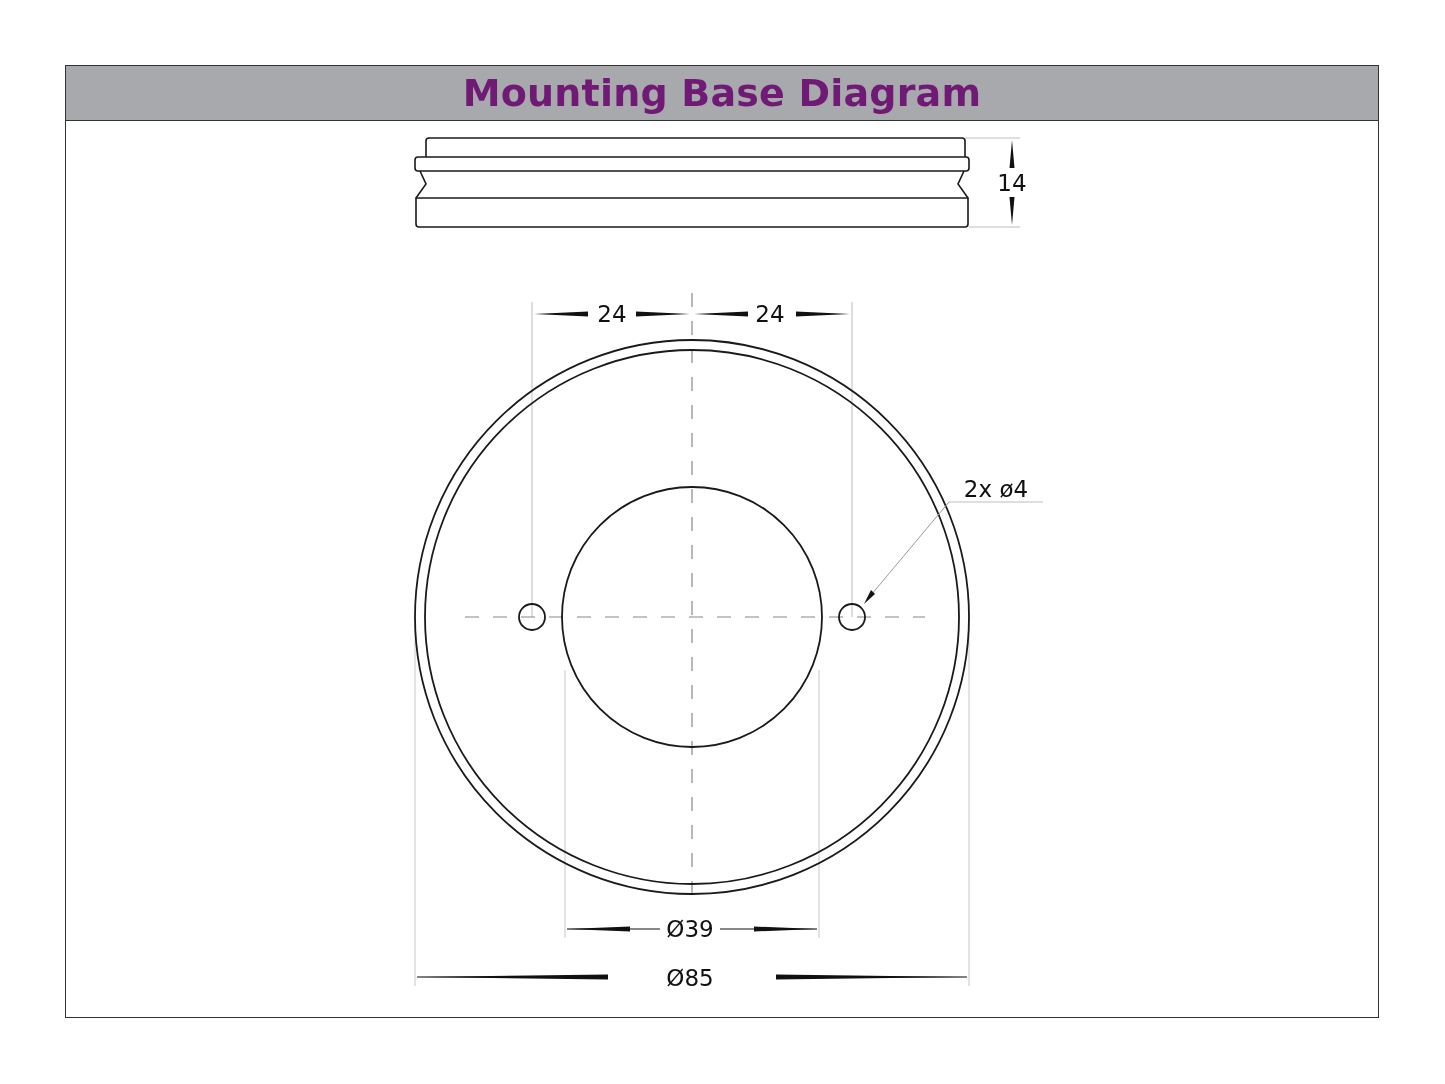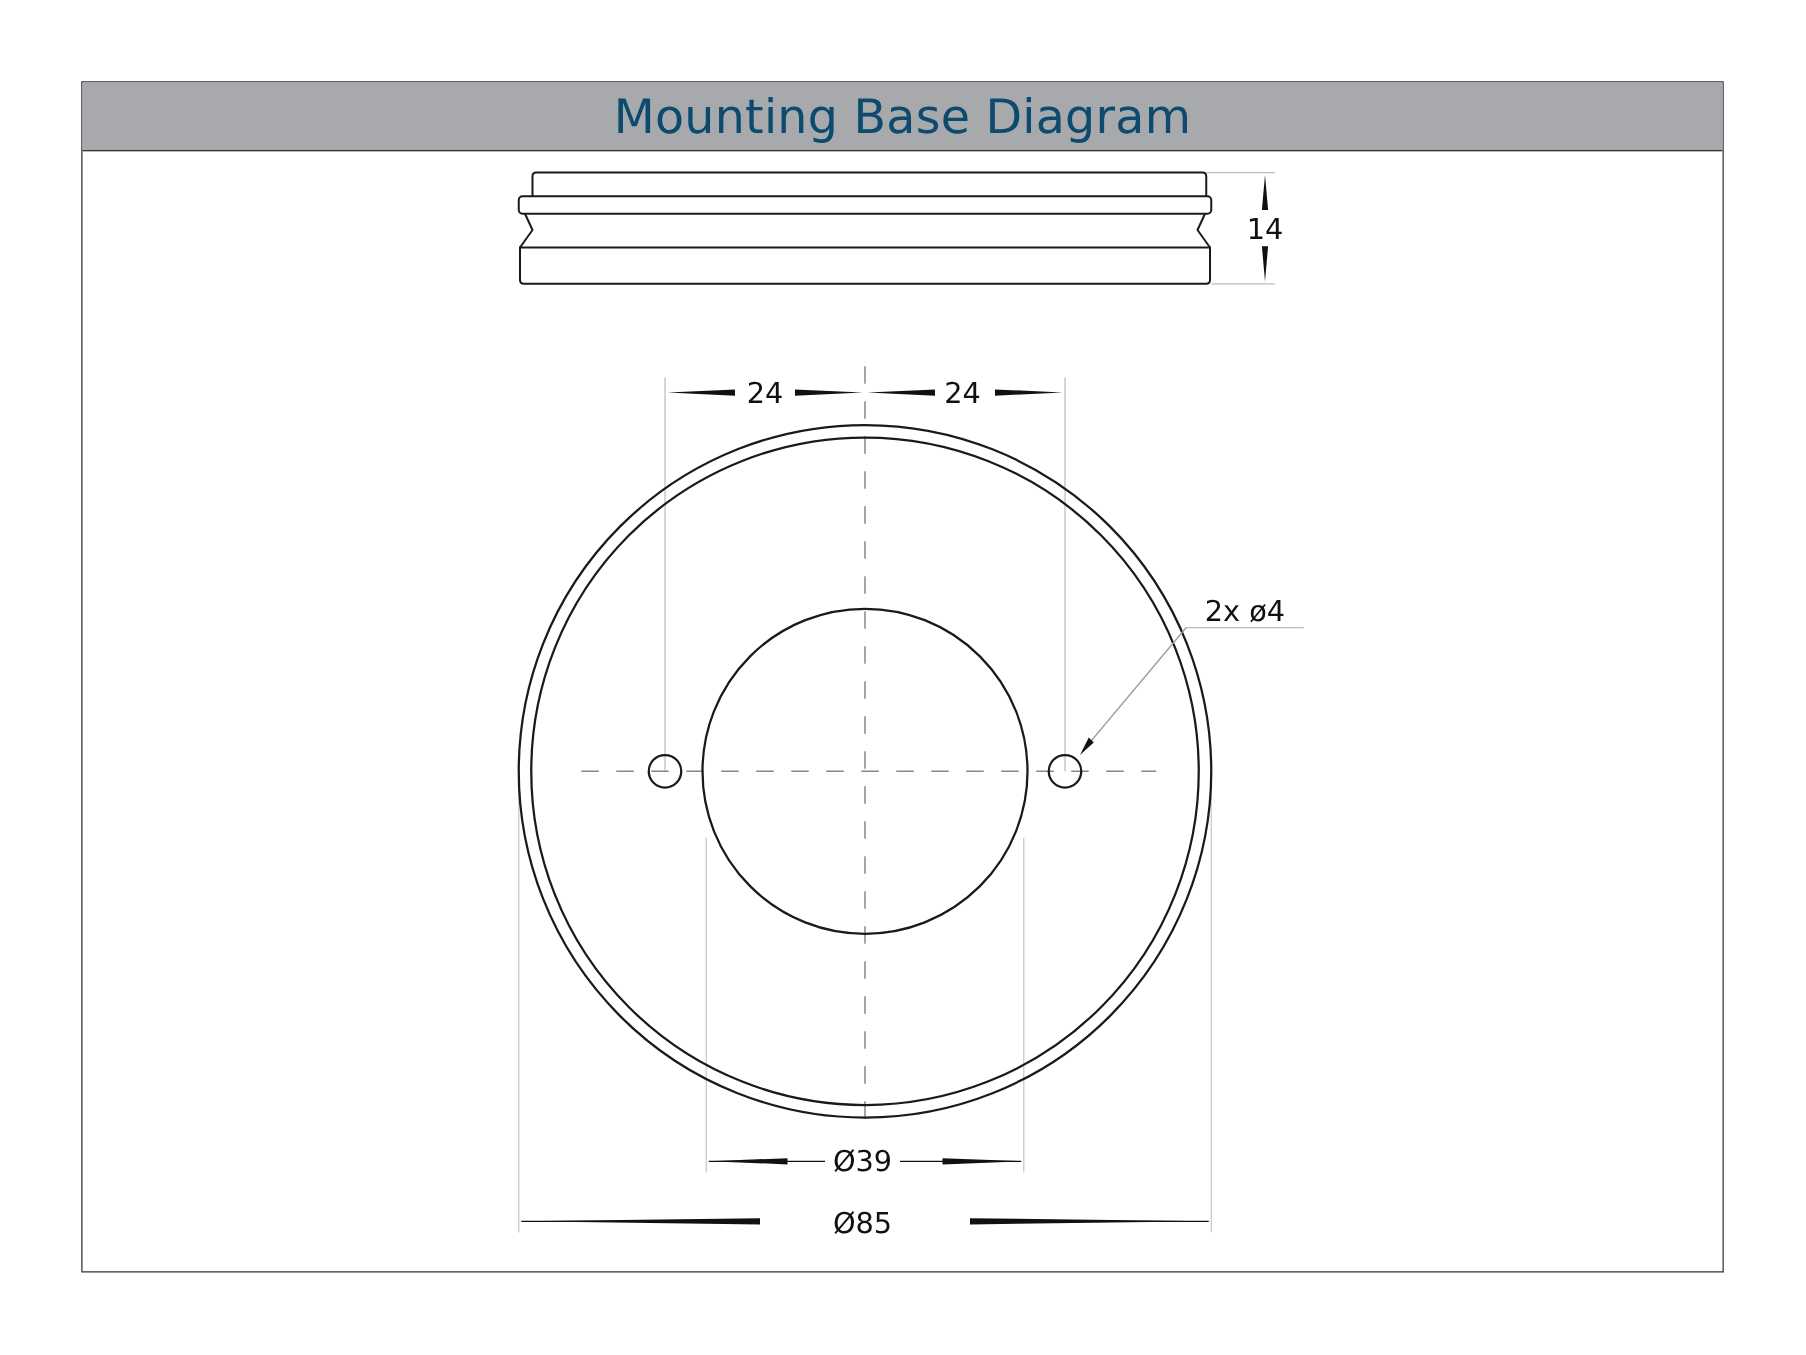--- a/index.html
+++ b/index.html
@@ -1,19 +1,19 @@
 <!DOCTYPE html>
 <html><head>
   <meta charset="utf-8">
   <style>
     html, body { margin: 0; padding: 0; background: #ffffff; }
     body { width: 1445px; height: 1084px; position: relative; overflow: hidden; font-family: "Liberation Sans", "DejaVu Sans", sans-serif; }
     .frame { position: absolute; left: 65px; top: 65px; width: 1312px; height: 951px; border: 1.5px solid #333333; box-sizing: content-box; }
     .header { position: absolute; left: 0; top: 0; width: 100%; height: 54px; background: #a7a9ac; border-bottom: 1.5px solid #333333; display: flex; align-items: center; justify-content: center; }
-    .header-title { color: #0c4a6e; font-weight: normal; font-size: 38px; letter-spacing: 0.2px; font-family: "DejaVu Sans", "Liberation Sans", sans-serif; }
+    .header-title { color: #701a75; font-weight: bold; font-size: 38px; letter-spacing: 0.2px; font-family: "DejaVu Sans", "Liberation Sans", sans-serif; }
     svg.drawing { position: absolute; left: 0; top: 0; }
     .dimtext { font-family: "DejaVu Sans", "Liberation Sans", sans-serif; font-size: 23px; fill: #111111; }
   </style>
 </head>
 <body>
 
 <div class="frame">
   <div class="header">
     <span class="header-title">Mounting Base Diagram</span>
   </div>

